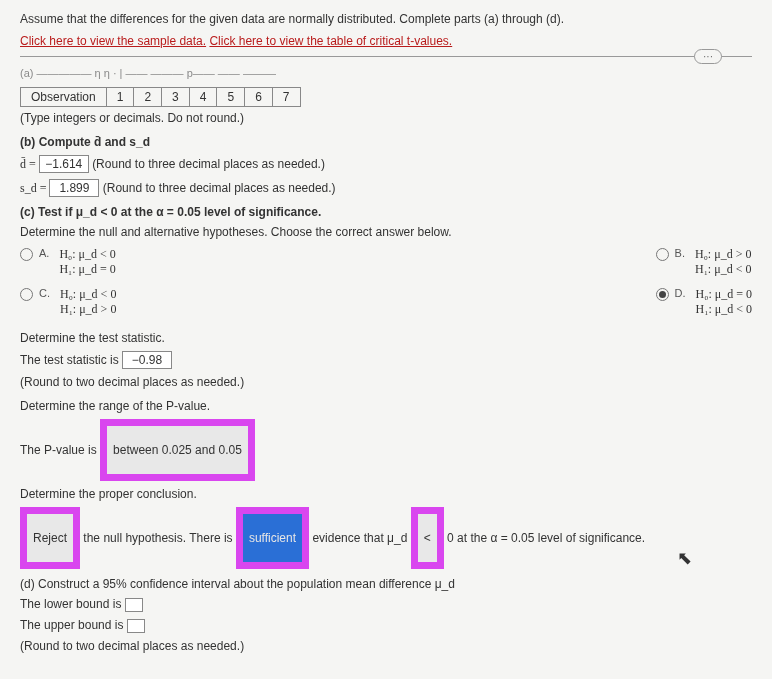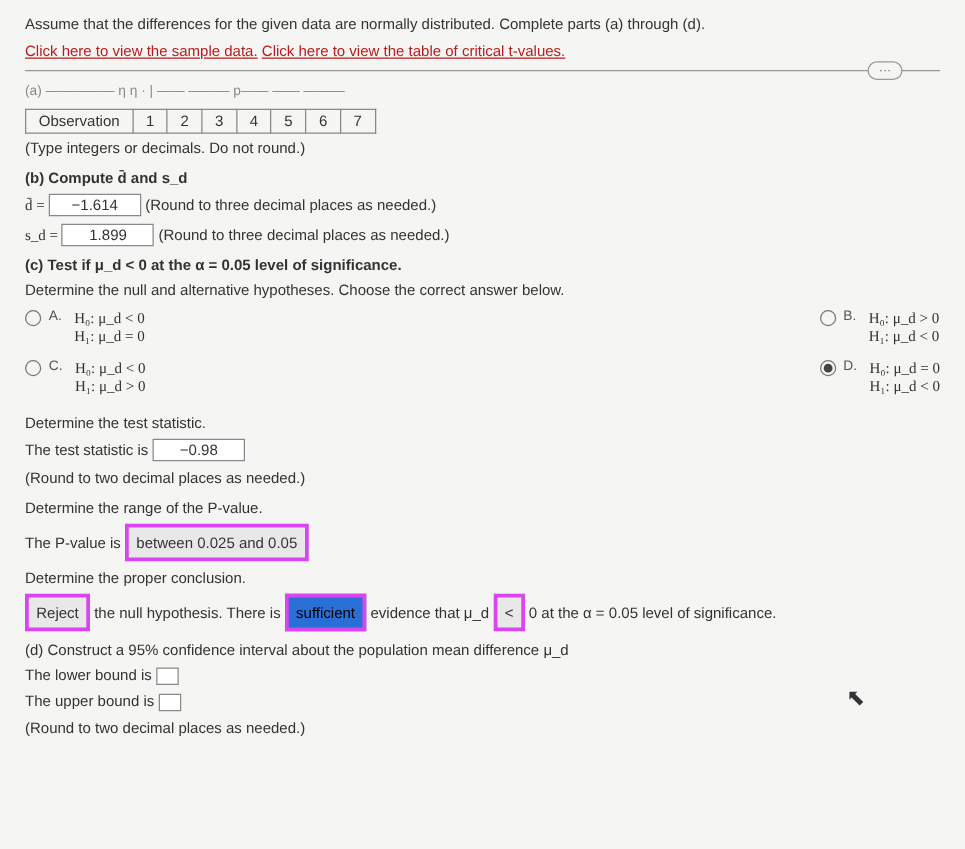--- a/index.html
+++ b/index.html
@@ -7,30 +7,30 @@
 .link{color:#b91c1c;text-decoration:underline;cursor:pointer}
 .hr{border-top:1px solid #999;margin:8px 0 10px;position:relative}
 .pager{position:absolute;right:30px;top:-8px;border:1px solid #999;border-radius:9px;padding:1px 8px;font-size:10px;color:#666;background:#f5f5f3}
 .faded{color:#8a8a8a;font-size:11px;margin:8px 0}
 table.obs{border-collapse:collapse;margin:4px 0}
 table.obs td,table.obs th{border:1px solid #888;padding:2px 10px;font-size:12px;font-weight:normal;text-align:center}
 table.obs th{text-align:center}
 .hint{font-size:12px;margin:2px 0 10px}
 .part{font-weight:bold;margin:8px 0 6px}
 .line{margin:6px 0}
-.ansbox{border:1px solid #888;background:#fff;display:inline-block;min-width:40px;padding:1px 16px;text-align:center}
+.ansbox{border:1px solid #888;background:#fff;display:inline-block;min-width:40px;padding:1px 4px;text-align:center}
 .opts{display:flex;gap:60px;margin:8px 0 14px}
 .optcol{display:flex;flex-direction:column;gap:10px}
 .opt{display:flex;gap:6px;align-items:flex-start}
 .rad{width:11px;height:11px;border:1px solid #777;border-radius:50%;margin-top:1px;flex:none;position:relative}
 .rad.sel::after{content:"";position:absolute;inset:2px;border-radius:50%;background:#444}
 .optlbl{font-size:11px;color:#555;margin-right:4px}
 .math{font-family:'Times New Roman',serif}
-.drop{border:3px solid #d946ef;background:#e8e8e8;padding:5px 6px;display:inline-block}
-.drop.hl{background:#2a6fd6;color:#000000}
+.drop{border:7px solid #d946ef;background:#e8e8e8;padding:17px 6px;display:inline-block}
+.drop.hl{background:#2a6fd6;color:#e5e5e5}
 .smallbox{border:1px solid #888;background:#fff;display:inline-block;width:16px;height:12px;vertical-align:middle}
 .cursor{position:absolute;font-size:18px;color:#333}
 </style>
 </head>
 <body>
 
 <div class="instr">Assume that the differences for the given data are normally distributed. Complete parts (a) through (d).</div>
 <div>
   <span class="link">Click here to view the sample data.</span>
   <span> </span>

